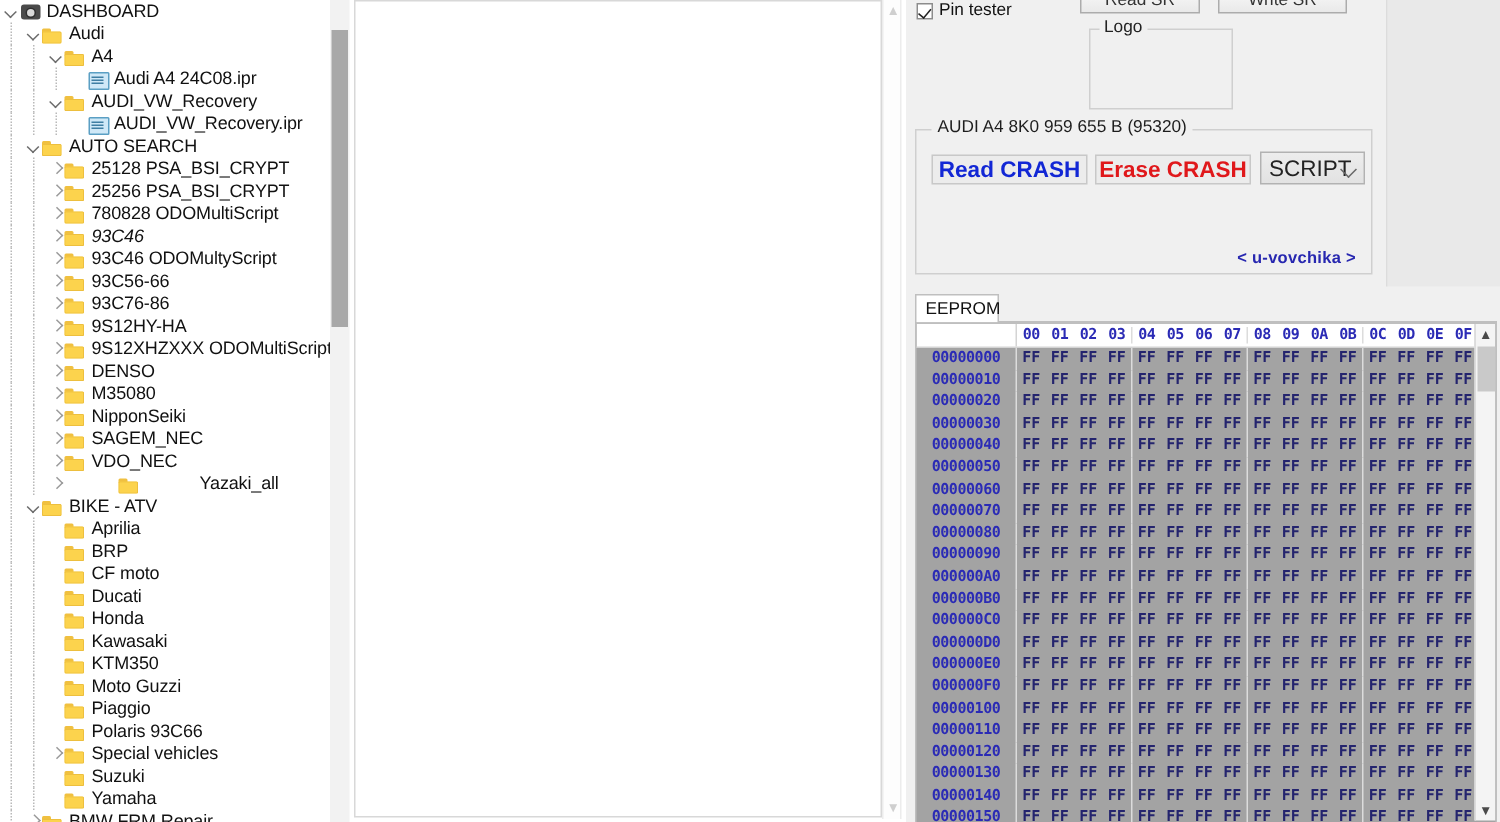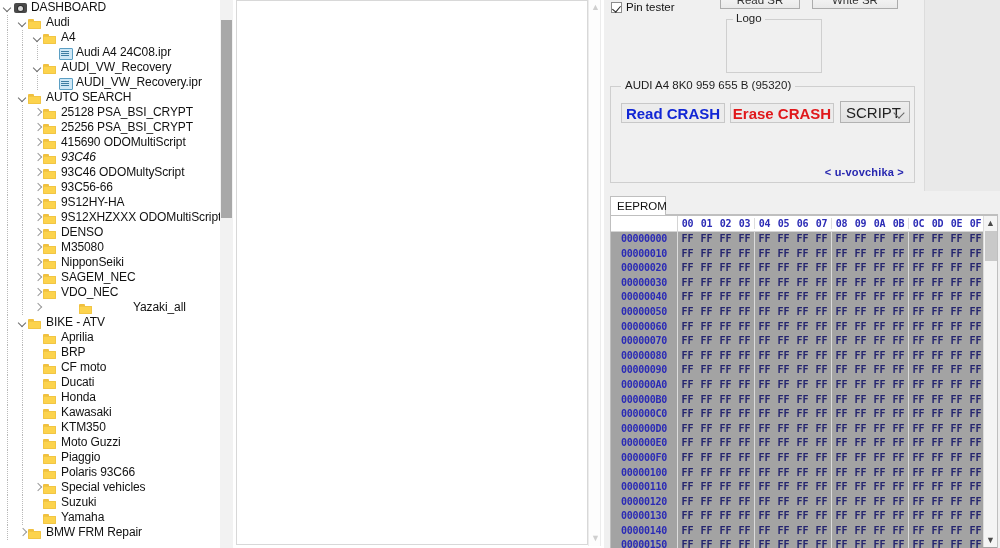--- a/index.html
+++ b/index.html
@@ -303,21 +303,21 @@
           <span class="guide" style="left: 22px;"></span>
           <span class="twisty right"></span>
           <span class="ico folder"></span>
           <span class="lbl">25256 PSA_BSI_CRYPT</span>
         </div>
         <div class="node" style="padding-left: 32px;">
           <span class="guide" style="left: 7px;"></span>
           <span class="guide" style="left: 22px;"></span>
           <span class="twisty right"></span>
           <span class="ico folder"></span>
-          <span class="lbl">415690 ODOMultiScript</span>
+          <span class="lbl">780828 ODOMultiScript</span>
         </div>
         <div class="node" style="padding-left: 32px; font-style: italic;">
           <span class="guide" style="left: 7px;"></span>
           <span class="guide" style="left: 22px;"></span>
           <span class="twisty right"></span>
           <span class="ico folder"></span>
           <span class="lbl">93C46</span>
         </div>
         <div class="node" style="padding-left: 32px;">
           <span class="guide" style="left: 7px;"></span>
@@ -325,20 +325,27 @@
           <span class="twisty right"></span>
           <span class="ico folder"></span>
           <span class="lbl">93C46 ODOMultyScript</span>
         </div>
         <div class="node" style="padding-left: 32px;">
           <span class="guide" style="left: 7px;"></span>
           <span class="guide" style="left: 22px;"></span>
           <span class="twisty right"></span>
           <span class="ico folder"></span>
           <span class="lbl">93C56-66</span>
+        </div>
+        <div class="node" style="padding-left: 32px;">
+          <span class="guide" style="left: 7px;"></span>
+          <span class="guide" style="left: 22px;"></span>
+          <span class="twisty right"></span>
+          <span class="ico folder"></span>
+          <span class="lbl">93C76-86</span>
         </div>
         <div class="node" style="padding-left: 32px;">
           <span class="guide" style="left: 7px;"></span>
           <span class="guide" style="left: 22px;"></span>
           <span class="twisty right"></span>
           <span class="ico folder"></span>
           <span class="lbl">9S12HY-HA</span>
         </div>
         <div class="node" style="padding-left: 32px;">
           <span class="guide" style="left: 7px;"></span>

